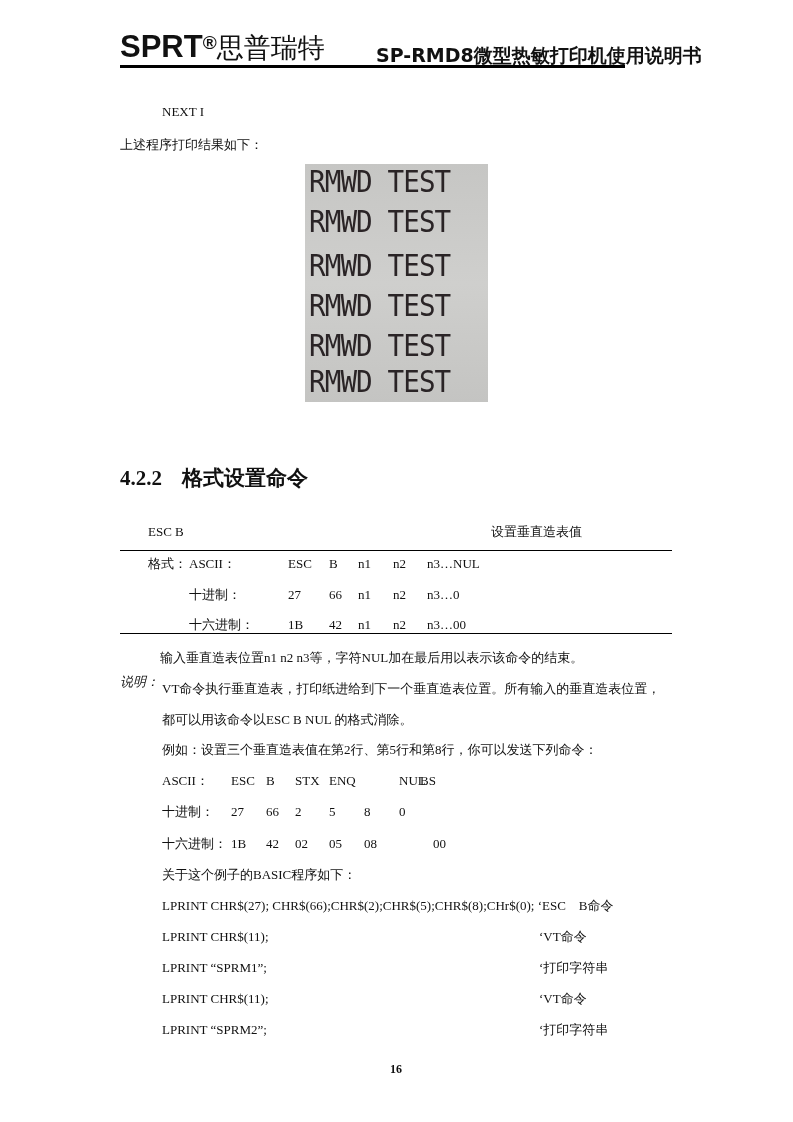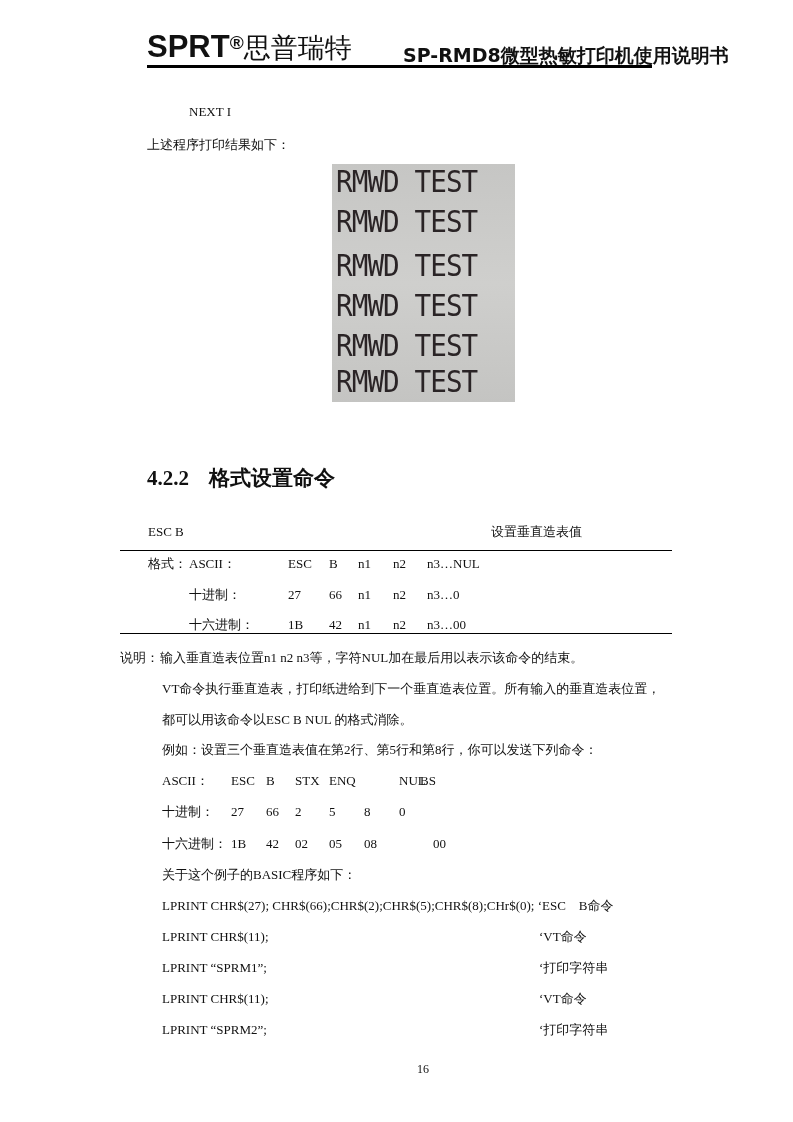--- a/index.html
+++ b/index.html
@@ -1,21 +1,21 @@
 <!DOCTYPE html>
 <html><head>
 <meta charset="utf-8">
 <style>
   html, body { margin: 0; padding: 0; }
   body {
     width: 793px; height: 1122px; background: #ffffff; position: relative;
     font-family: "Liberation Serif", "DejaVu Serif", serif; color: #111;
     overflow: hidden;
   }
-  .abs { position: absolute; white-space: nowrap; margin-left: 27px; }
+  .abs { position: absolute; white-space: nowrap; }
   .header-brand { left: 120px; top: 30px; font-family: "Liberation Sans", sans-serif; font-weight: bold; font-size: 31px; letter-spacing: 0px; line-height: 34px; }
   .header-brand sup { font-size: 19px; vertical-align: top; position: relative; top: -4px; }
   .header-brand .cn { font-family: "DejaVu Sans", sans-serif; font-weight: normal; font-size: 27px; }
   .header-doc { left: 376px; top: 46px; font-family: "DejaVu Sans", sans-serif; font-weight: bold; font-size: 19px; line-height: 18px; }
   .header-rule { left: 120px; top: 65px; width: 505px; height: 3px; background: #000; }
   .body-text { font-size: 13px; line-height: 16px; }
   .print-photo {
     left: 305px; top: 164px; width: 183px; height: 238px;
     background: linear-gradient(180deg, #c6c6c4 0%, #cfcfcd 50%, #c4c4c2 100%);
     overflow: hidden;
@@ -23,21 +23,21 @@
   .print-line {
     position: absolute; left: 4px; font-family: "DejaVu Sans Mono", monospace;
     font-size: 30px; line-height: 32px; color: #2a2426; letter-spacing: -1px;
     transform: scaleX(0.92); transform-origin: left;
   }
   .section-title { left: 120px; top: 465px; font-weight: bold; font-size: 21px; line-height: 26px; }
   .section-title .num { font-family: "Liberation Serif", serif; margin-right: 20px; }
   .section-title .cn { font-family: "DejaVu Sans", sans-serif; }
   .rule { position: absolute; left: 120px; width: 552px; height: 1.3px; background: #000; }
   .cell { position: absolute; font-size: 13px; line-height: 16px; white-space: nowrap; }
-  .page-number { left: 390px; top: 1062px; font-size: 12px; }
+  .page-number { left: 390px; top: 1062px; font-size: 12px; font-weight: bold; }
 </style>
 </head>
 <body>
 
 <div class="abs header-brand">
   <span>SPRT</span><sup>®</sup><span class="cn">思普瑞特</span>
 </div>
 <div class="abs header-doc">SP-RMD8微型热敏打印机使用说明书</div>
 <div class="abs header-rule"></div>
 
@@ -79,21 +79,21 @@
 
   <div class="cell" style="left:189px; top:617px;">十六进制：</div>
   <div class="cell" style="left:288px; top:617px;">1B</div>
   <div class="cell" style="left:329px; top:617px;">42</div>
   <div class="cell" style="left:358px; top:617px;">n1</div>
   <div class="cell" style="left:393px; top:617px;">n2</div>
   <div class="cell" style="left:427px; top:617px;">n3…00</div>
 </div>
 <div class="rule" style="top:633px;"></div>
 
-<div class="cell" style="left:120px; top:650px;">说明：</div>
+<div class="cell" style="left:120px; top:674px;font-style:italic;">说明：</div>
 <div class="cell" style="left:160px; top:650px;">输入垂直造表位置n1 n2 n3等，字符NUL加在最后用以表示该命令的结束。</div>
 <div class="cell" style="left:162px; top:681px;">VT命令执行垂直造表，打印纸进给到下一个垂直造表位置。所有输入的垂直造表位置，</div>
 <div class="cell" style="left:162px; top:712px;">都可以用该命令以ESC B NUL 的格式消除。</div>
 
 <div class="cell" style="left:162px; top:742px;">例如：设置三个垂直造表值在第2行、第5行和第8行，你可以发送下列命令：</div>
 
 <div class="cell" style="left:162px; top:773px;">ASCII：</div>
 <div class="cell" style="left:231px; top:773px;">ESC</div>
 <div class="cell" style="left:266px; top:773px;">B</div>
 <div class="cell" style="left:295px; top:773px;">STX</div>

